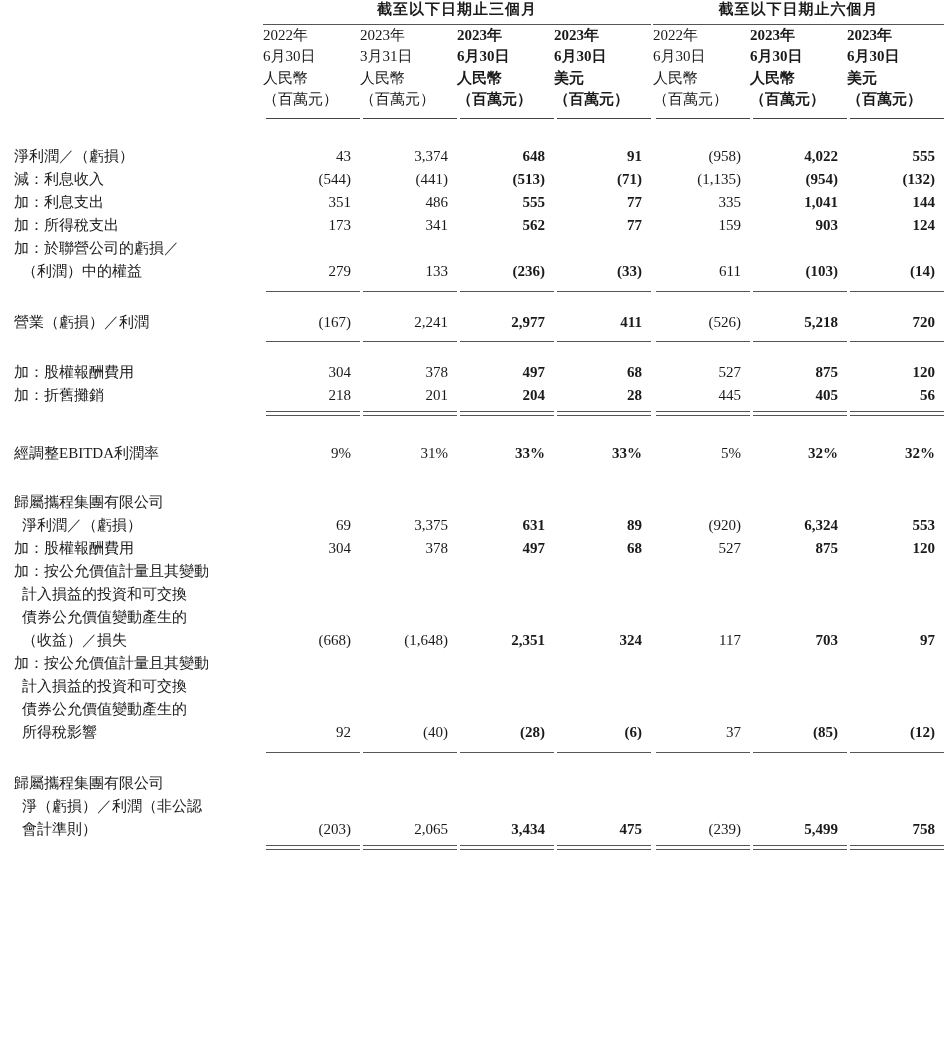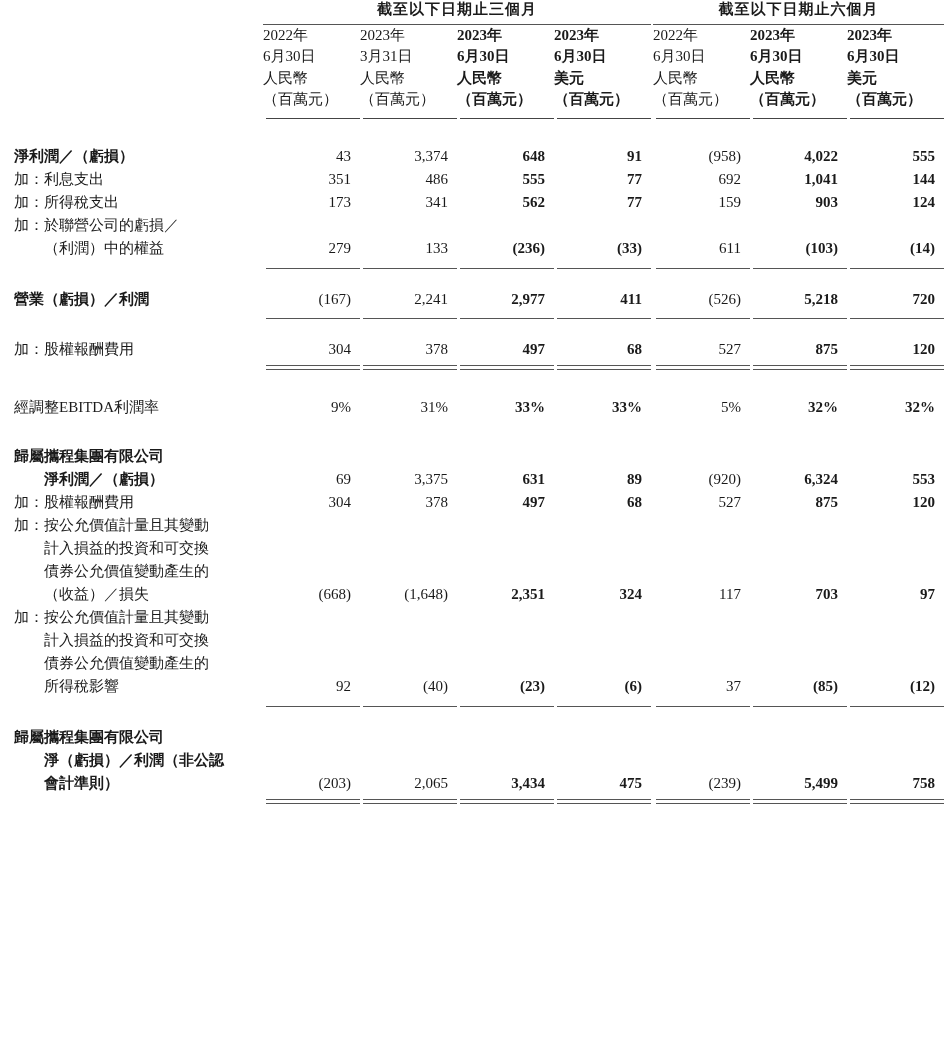--- a/index.html
+++ b/index.html
@@ -71,22 +71,22 @@
 
   
   tr.datarow td { height: 23px; }
   .lbl {
     text-align: left;
     padding-left: 14px;
     white-space: nowrap;
     line-height: 1.45;
     font-size: 15px;
   }
-  .lbl.bold { font-weight: bold; margin-top: 36px; }
-  .lbl.ind2 { padding-left: 44px; }
+  .lbl.bold { font-weight: normal; margin-top: 36px; }
+  .lbl.ind2 { padding-left: 22px; }
 
   .num {
     text-align: right;
     padding-right: 9px;
     white-space: nowrap;
     font-size: 15px;
     line-height: 1.45;
   }
   .num.bold { font-weight: bold; }
   .spacer-md td { height: 19px; }
@@ -231,29 +231,40 @@
     <td class="num">43</td>
     <td class="num">3,374</td>
     <td class="num bold">648</td>
     <td class="num bold">91</td>
     <td></td>
     <td class="num">(958)</td>
     <td class="num bold">4,022</td>
     <td class="num bold">555</td>
   </tr>
 
+  <tr class="datarow">
+    <td class="lbl">減：利息收入</td>
+    <td class="num">(544)</td>
+    <td class="num">(441)</td>
+    <td class="num bold">(513)</td>
+    <td class="num bold">(71)</td>
+    <td></td>
+    <td class="num">(1,135)</td>
+    <td class="num bold">(954)</td>
+    <td class="num bold">(132)</td>
+  </tr>
 
   <tr class="datarow">
     <td class="lbl">加：利息支出</td>
     <td class="num">351</td>
     <td class="num">486</td>
     <td class="num bold">555</td>
     <td class="num bold">77</td>
     <td></td>
-    <td class="num">692</td>
+    <td class="num">335</td>
     <td class="num bold">1,041</td>
     <td class="num bold">144</td>
   </tr>
 
 
   <tr class="datarow">
     <td class="lbl">加：所得稅支出</td>
     <td class="num">173</td>
     <td class="num">341</td>
     <td class="num bold">562</td>
@@ -357,20 +368,31 @@
     <td class="num">304</td>
     <td class="num">378</td>
     <td class="num bold">497</td>
     <td class="num bold">68</td>
     <td></td>
     <td class="num">527</td>
     <td class="num bold">875</td>
     <td class="num bold">120</td>
   </tr>
 
+  <tr class="datarow">
+    <td class="lbl">加：折舊攤銷</td>
+    <td class="num">218</td>
+    <td class="num">201</td>
+    <td class="num bold">204</td>
+    <td class="num bold">28</td>
+    <td></td>
+    <td class="num">445</td>
+    <td class="num bold">405</td>
+    <td class="num bold">56</td>
+  </tr>
 
 
   <tr>
     <td></td>
     <td class="rule-double">
             <div></div>
           </td>
     <td class="rule-double">
             <div></div>
           </td>
@@ -473,21 +495,21 @@
     <td colspan="8"></td>
   </tr>
   <tr class="datarow">
     <td class="lbl ind2">債券公允價值變動產生的</td>
     <td colspan="8"></td>
   </tr>
   <tr class="datarow">
     <td class="lbl ind2">所得稅影響</td>
     <td class="num">92</td>
     <td class="num">(40)</td>
-    <td class="num bold">(23)</td>
+    <td class="num bold">(28)</td>
     <td class="num bold">(6)</td>
     <td></td>
     <td class="num">37</td>
     <td class="num bold">(85)</td>
     <td class="num bold">(12)</td>
   </tr>
 
   <tr>
     <td></td>
     <td class="rule-top-single">

